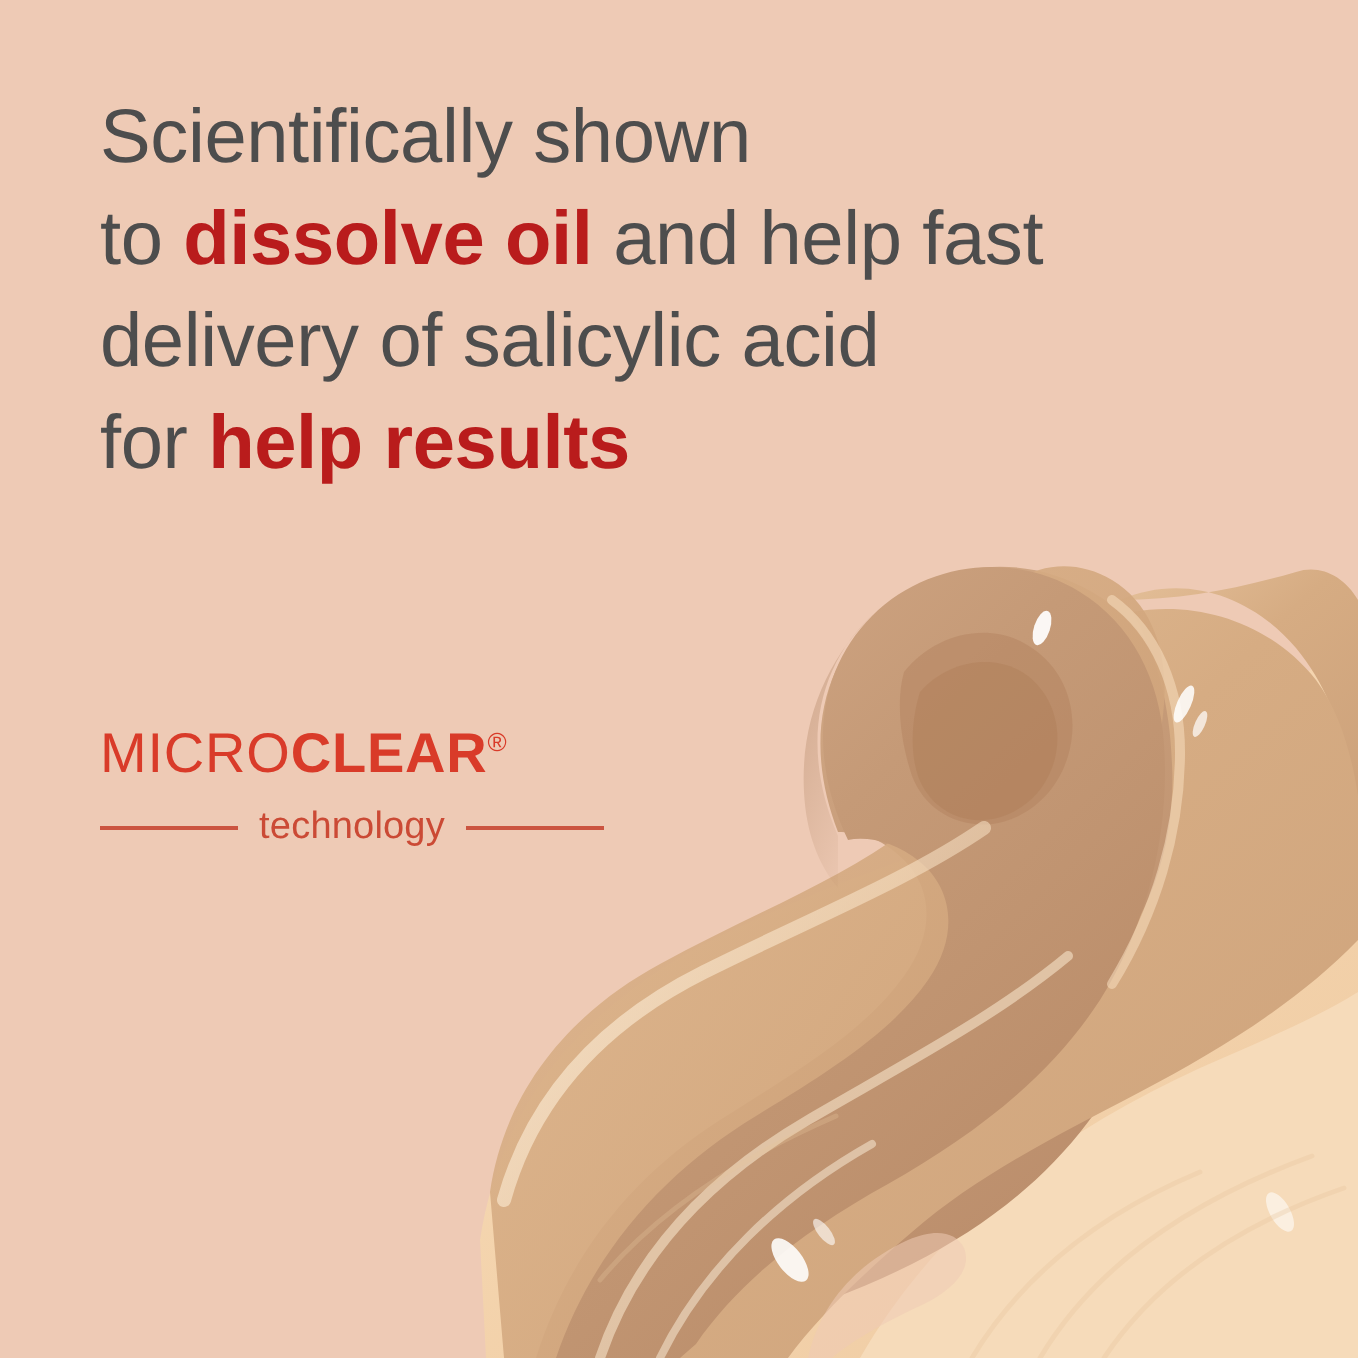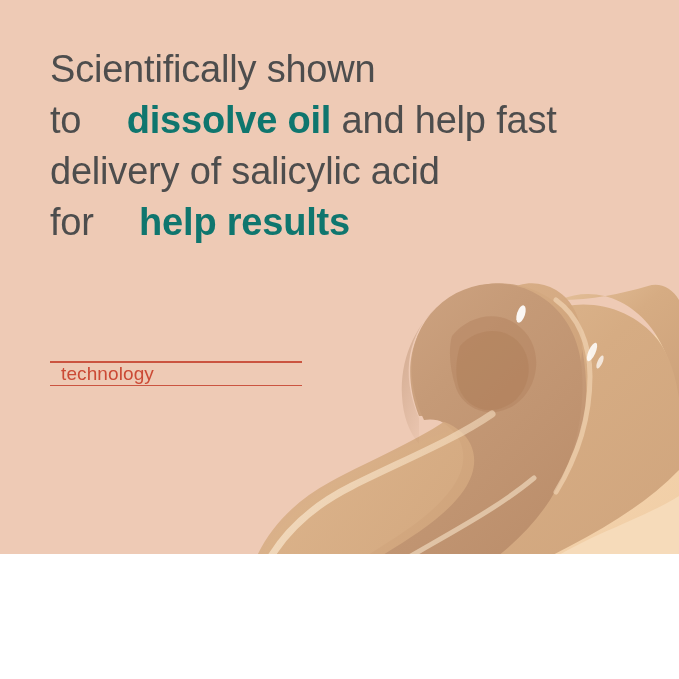--- a/index.html
+++ b/index.html
@@ -9,21 +9,21 @@
   body {
     width: 679px;
     height: 679px;
     overflow: hidden;
     font-family: "Liberation Sans", sans-serif;
   }
 
   #poster {
     position: relative;
     width: 679px;
-    height: 554px;
+    height: 679px;
     background: #EECAB5;
     overflow: hidden;
   }
 
   
   #swatch-art {
     position: absolute;
     left: 0;
     top: 0;
     width: 679px;
@@ -41,23 +41,22 @@
   }
   .hl-line {
     font-size: 38px;
     line-height: 51px;
     color: #4D4D4D;
     font-weight: 400;
     letter-spacing: -0.2px;
     white-space: nowrap;
   }
   .hl-em {
-    color: #0f766e;
+    color: #b91c1c;
     font-weight: 700;
-    margin-left: 35px;
   }
 
   
   #logo-block {
     position: absolute;
     left: 50px;
     top: 361px;
     z-index: 5;
   }
   #logo-wordmark {
@@ -74,22 +73,23 @@
     font-weight: 800;
   }
   .wm-reg {
     font-size: 13px;
     font-weight: 500;
     vertical-align: super;
     line-height: 0;
   }
   #logo-tagline-row {
     display: flex;
+    align-items: center;
     width: 252px;
-    flex-direction: column;
+    margin-top: 10px;
   }
   .tag-rule {
     flex: 1 1 auto;
     height: 1.5px;
     background: #CB5440;
   }
   #logo-tagline {
     font-size: 19px;
     color: #CB4A35;
     font-weight: 400;
@@ -334,20 +334,23 @@
     </div>
     <div class="hl-line">
       <span>delivery of salicylic acid</span>
     </div>
     <div class="hl-line">
       <span>for </span><span class="hl-em">help results</span>
     </div>
   </div>
 
   <div id="logo-block">
+    <div id="logo-wordmark">
+      <span class="wm-micro">MICRO</span><span class="wm-clear">CLEAR</span><span class="wm-reg">®</span>
+    </div>
     <div id="logo-tagline-row">
       <span class="tag-rule"></span>
       <span id="logo-tagline">technology</span>
       <span class="tag-rule"></span>
     </div>
   </div>
 
 </div>
 
 </body></html>

